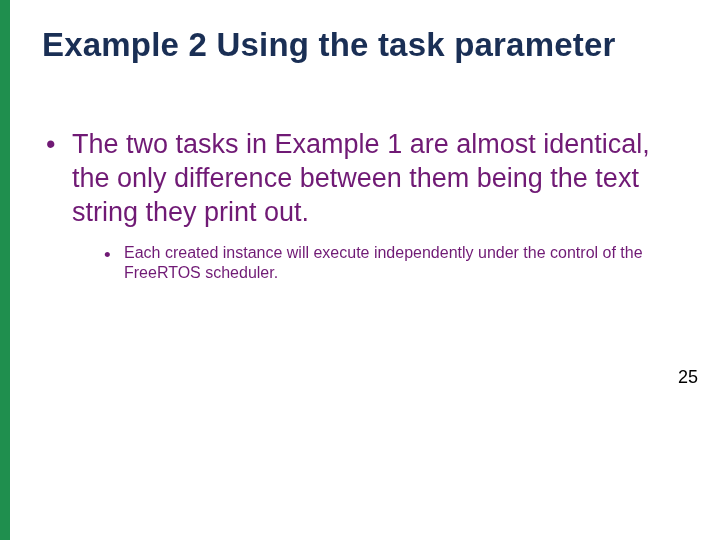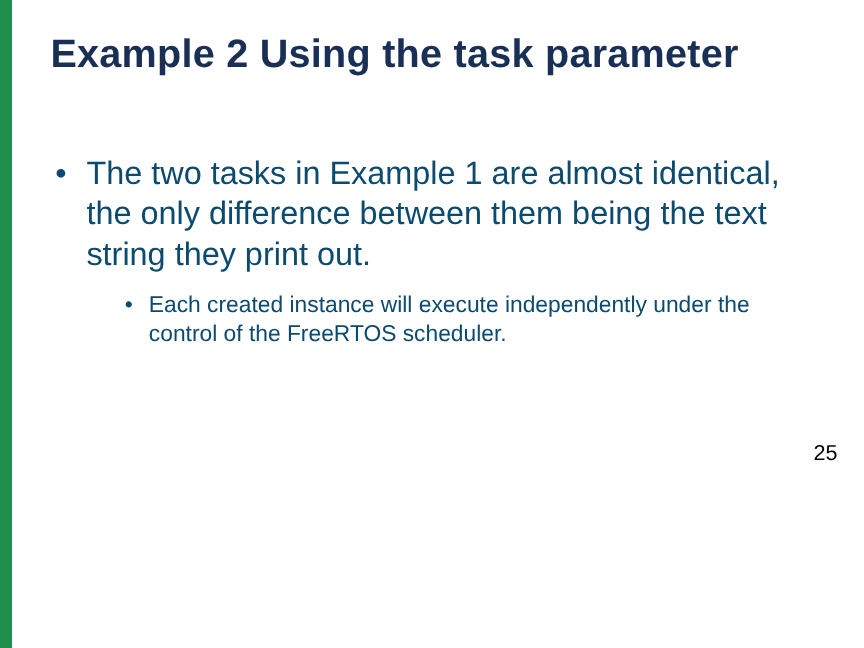--- a/index.html
+++ b/index.html
@@ -22,21 +22,21 @@
     width: 640px;
     font-size: 33px;
     font-weight: bold;
     color: #1a2f55;
     letter-spacing: 0.2px;
   }
   .body {
     position: absolute;
     left: 42px; top: 128px;
     width: 640px;
-    color: #0c4a6e;
+    color: #701a75;
   }
   .lvl1 {
     position: relative;
     padding-left: 30px;
     font-size: 27px;
     line-height: 1.25;
     margin-bottom: 14px;
   }
   .lvl1::before {
     content: "•";
@@ -54,21 +54,21 @@
   }
   .lvl2::before {
     content: "–";
     position: absolute;
     left: 28px; top: 0;
     font-size: 24px;
   }
   .lvl3 {
     position: relative;
     padding-left: 82px;
-    font-size: 19px;
+    font-size: 16px;
     line-height: 1.25;
     margin-bottom: 10px;
     margin-top: 2px;
   }
   .lvl3::before {
     content: "•";
     position: absolute;
     left: 62px; top: 0;
     font-size: 19px;
   }

